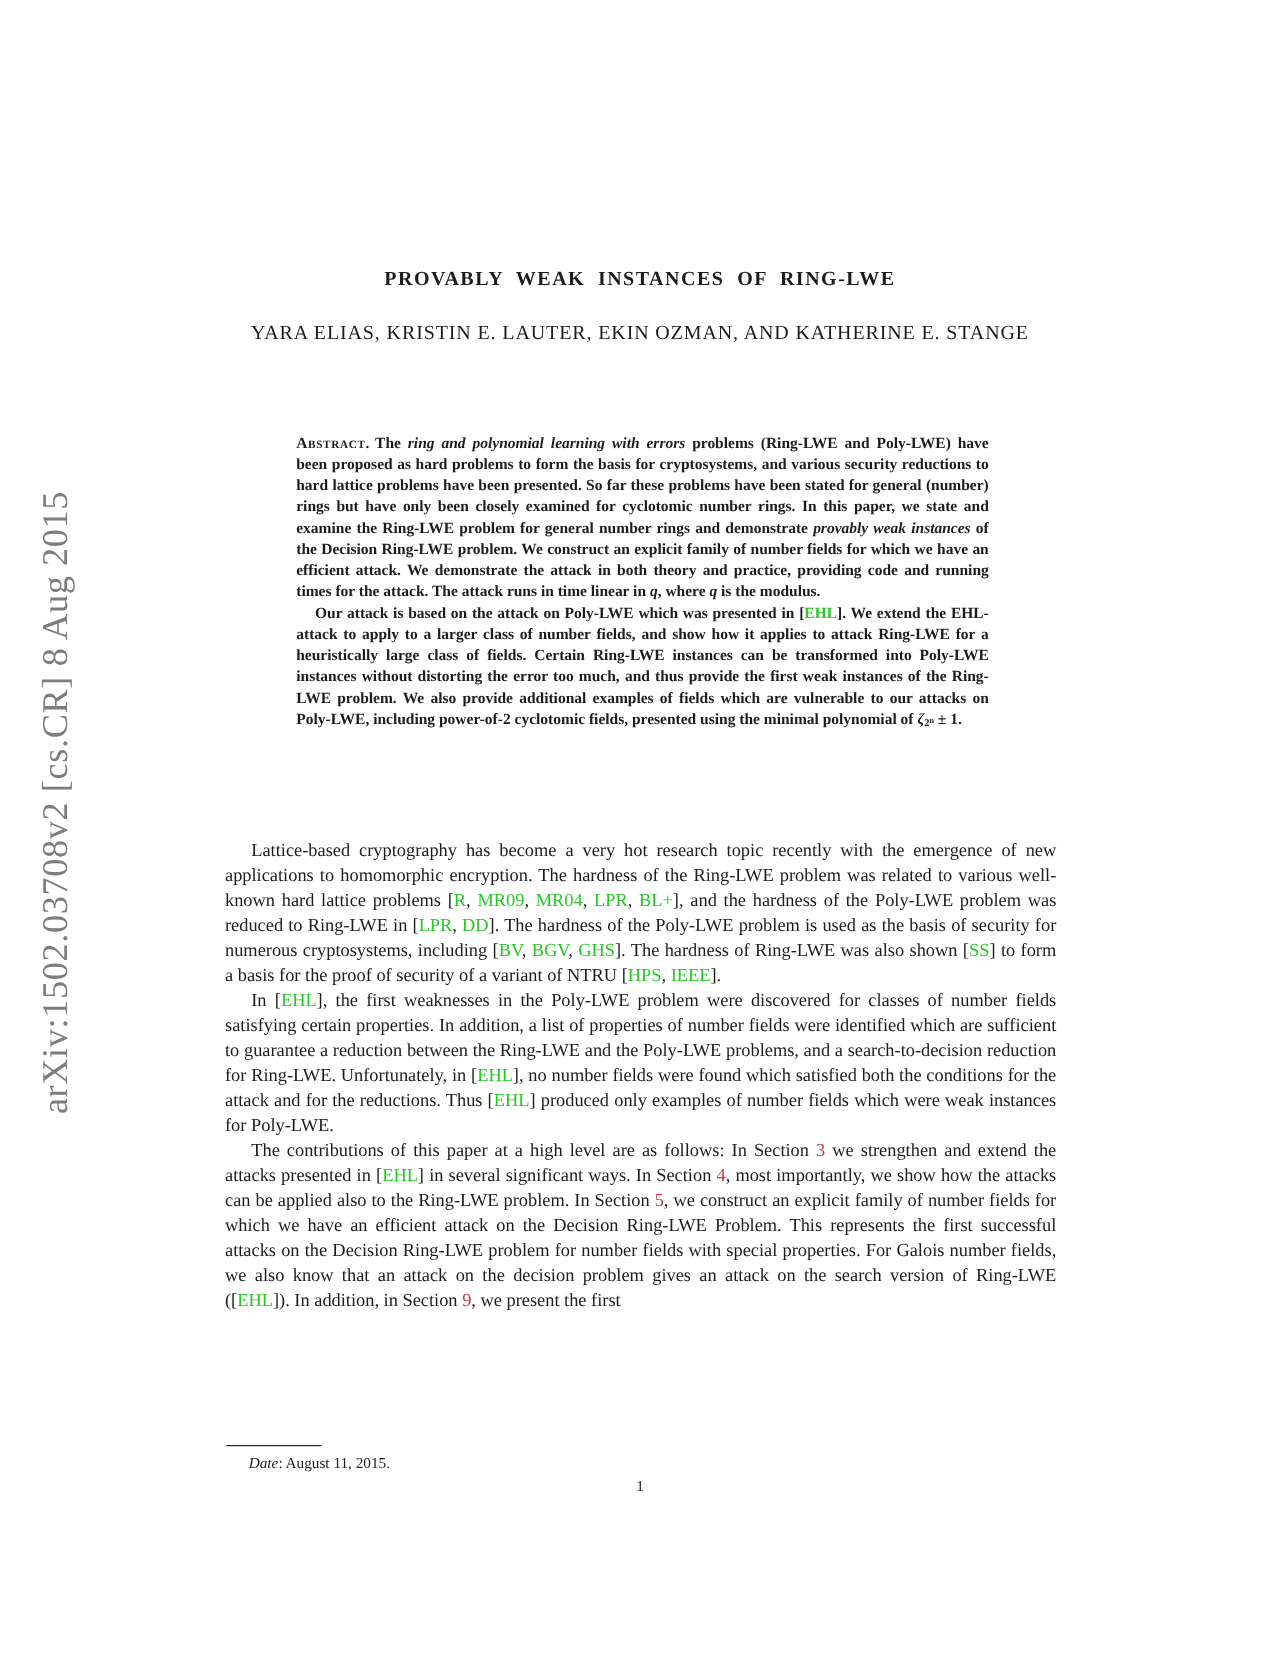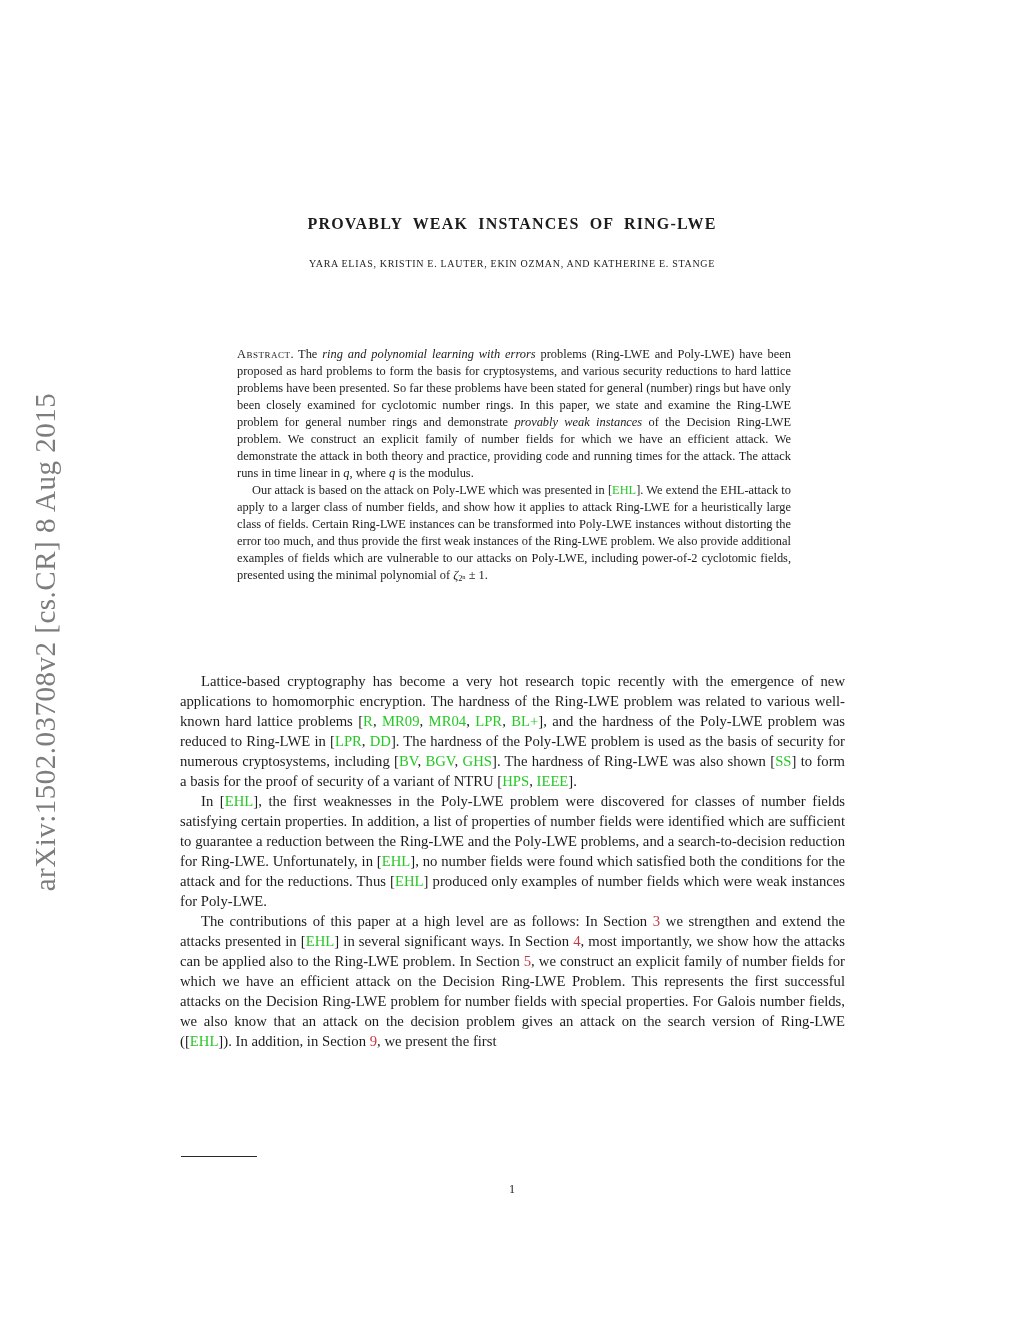--- a/index.html
+++ b/index.html
@@ -40,33 +40,33 @@
     letter-spacing:1.2px;
     word-spacing:5px;
     margin-top:11px;
   }
   .authors{
     position:absolute;
     top:258px;
     left:0;
     width:100%;
     text-align:center;
-    font-size:10px;
+    font-size:16px;
     letter-spacing:0.7px;
   }
   .abstract{
     position:absolute;
     top:346px;
     left:237px;
     width:554px;
     font-size:12.4px;
     line-height:17px;
     text-align:justify;
   }
-  .abstract p{margin:0;}
+  .abstract p{margin:0;font-weight:bold;}
   .abstract p + p{text-indent:15px;}
   .seg-sc{font-variant:small-caps;letter-spacing:0.5px;margin-right:4px;}
   .seg-i{font-style:italic;}
   .seg-m{font-style:italic;}
   .seg-g{color:var(--green);}
   .seg-r{color:var(--red);}
   .seg-sub{font-size:68%;vertical-align:-0.25em;}
   .seg-ssup{font-size:52%;vertical-align:0.05em;}
   .section-heading{
     position:absolute;
@@ -130,16 +130,21 @@
 
 
   <div class="body-text">
     <p><span>Lattice-based cryptography has become a very hot research topic recently with the emergence of new applications to homomorphic encryption. The hardness of the Ring-LWE problem was related to various well-known hard lattice problems [</span><span class="seg-g">R</span><span>, </span><span class="seg-g">MR09</span><span>, </span><span class="seg-g">MR04</span><span>, </span><span class="seg-g">LPR</span><span>, </span><span class="seg-g">BL+</span><span>], and the hardness of the Poly-LWE problem was reduced to Ring-LWE in [</span><span class="seg-g">LPR</span><span>, </span><span class="seg-g">DD</span><span>]. The hardness of the Poly-LWE problem is used as the basis of security for numerous cryptosystems, including [</span><span class="seg-g">BV</span><span>, </span><span class="seg-g">BGV</span><span>, </span><span class="seg-g">GHS</span><span>]. The hardness of Ring-LWE was also shown [</span><span class="seg-g">SS</span><span>] to form a basis for the proof of security of a variant of NTRU [</span><span class="seg-g">HPS</span><span>, </span><span class="seg-g">IEEE</span><span>].</span></p>
     <p><span>In [</span><span class="seg-g">EHL</span><span>], the first weaknesses in the Poly-LWE problem were discovered for classes of number fields satisfying certain properties. In addition, a list of properties of number fields were identified which are sufficient to guarantee a reduction between the Ring-LWE and the Poly-LWE problems, and a search-to-decision reduction for Ring-LWE. Unfortunately, in [</span><span class="seg-g">EHL</span><span>], no number fields were found which satisfied both the conditions for the attack and for the reductions. Thus [</span><span class="seg-g">EHL</span><span>] produced only examples of number fields which were weak instances for Poly-LWE.</span></p>
     <p><span>The contributions of this paper at a high level are as follows: In Section </span><span class="seg-r">3</span><span> we strengthen and extend the attacks presented in [</span><span class="seg-g">EHL</span><span>] in several significant ways. In Section </span><span class="seg-r">4</span><span>, most importantly, we show how the attacks can be applied also to the Ring-LWE problem. In Section </span><span class="seg-r">5</span><span>, we construct an explicit family of number fields for which we have an efficient attack on the Decision Ring-LWE Problem. This represents the first successful attacks on the Decision Ring-LWE problem for number fields with special properties. For Galois number fields, we also know that an attack on the decision problem gives an attack on the search version of Ring-LWE ([</span><span class="seg-g">EHL</span><span>]). In addition, in Section </span><span class="seg-r">9</span><span>, we present the first</span></p>
   </div>
 
   <div class="footnote-rule"></div>
 
+  <div class="footnote">
+    <div class="inner">
+      <span class="date-label">Date</span><span>: August 11, 2015.</span>
+    </div>
+  </div>
 
   <div class="page-number">1</div>
 
 </div>
 
 </body></html>

